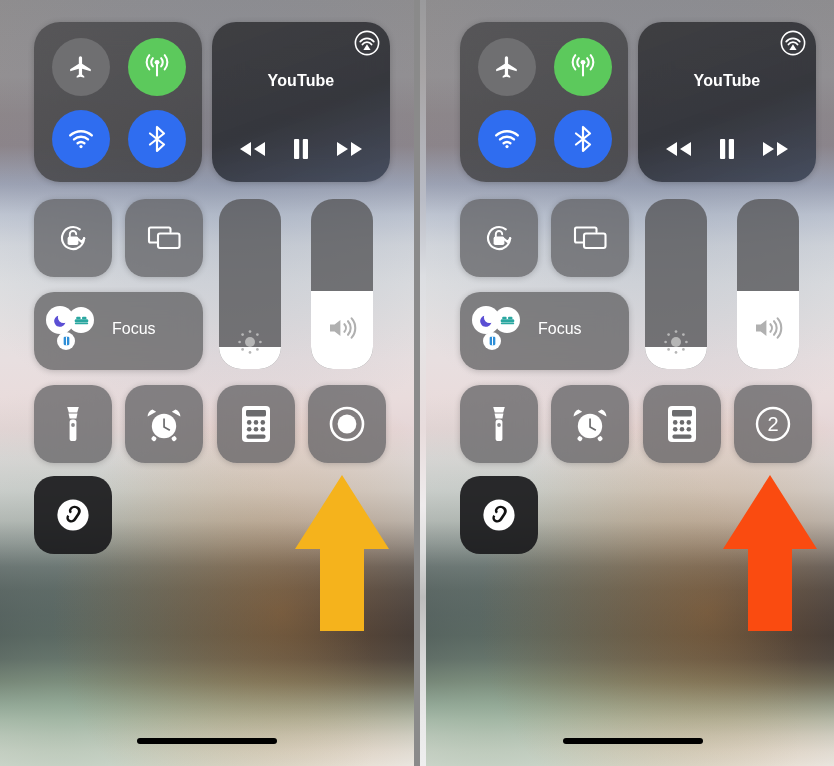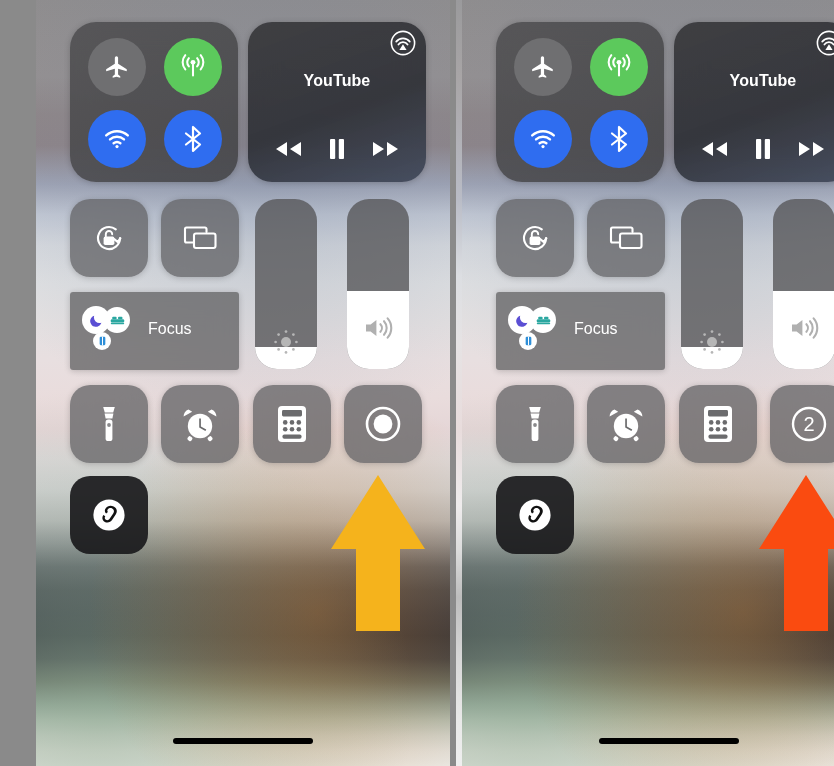--- a/index.html
+++ b/index.html
@@ -2,21 +2,21 @@
 <html><head>
 <meta charset="utf-8">
 <style>
   * { margin:0; padding:0; box-sizing:border-box; }
   html,body { width:834px; height:766px; overflow:hidden; }
   body {
     font-family:"Liberation Sans", sans-serif;
     background:#8a8a8a;
     position:relative;
   }
-  .stage { position:absolute; inset:0; display:flex;margin-left:36px; }
+  .stage { position:absolute; inset:0; display:flex; }
 
   
   .panel {
     position:relative;
     width:414px;
     height:766px;
     overflow:hidden;
     flex:0 0 auto;
   }
   .panel.left  { margin-right:6px; }
@@ -105,21 +105,21 @@
   .mc { width:30px; height:22px; display:flex; align-items:center; justify-content:center; }
 
   
   .sq { width:78px; height:78px; border-radius:20px;
     display:flex; align-items:center; justify-content:center;
     background:rgba(96,96,98,.74); }
   .rotlock { left:34px; top:199px; }
   .mirror  { left:125px; top:199px; }
 
   
-  .focus { left:34px; top:292px; width:169px; height:78px; border-radius:3px; }
+  .focus { left:34px; top:292px; width:169px; height:78px; border-radius:20px; }
   .focus-icons { position:absolute; left:12px; top:14px; width:56px; height:50px; }
   .fi { position:absolute; border-radius:50%; display:flex; align-items:center; justify-content:center;
         border:1.5px solid rgba(255,255,255,.85); }
   .fi1 { width:28px; height:28px; left:0;  top:0;  background:#fff; z-index:3; }
   .fi2 { width:26px; height:26px; left:22px; top:1px; background:#fff; z-index:2; }
   .fi3 { width:18px; height:18px; left:11px; top:26px; background:#fff; z-index:4; }
   .focus-label { position:absolute; left:78px; top:28px; color:#fff; font-size:16px; font-weight:400; }
 
   
   .slider { position:absolute; width:62px; height:170px; border-radius:22px; overflow:hidden;

